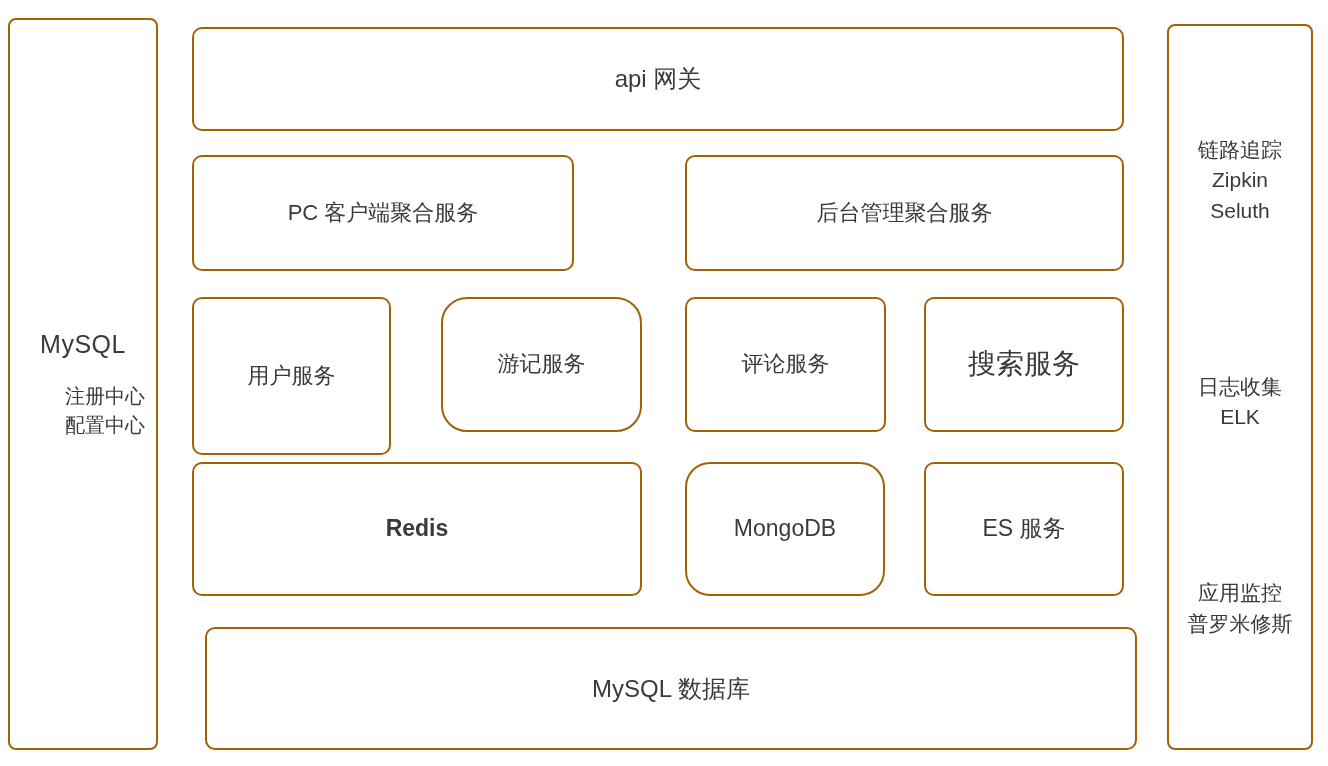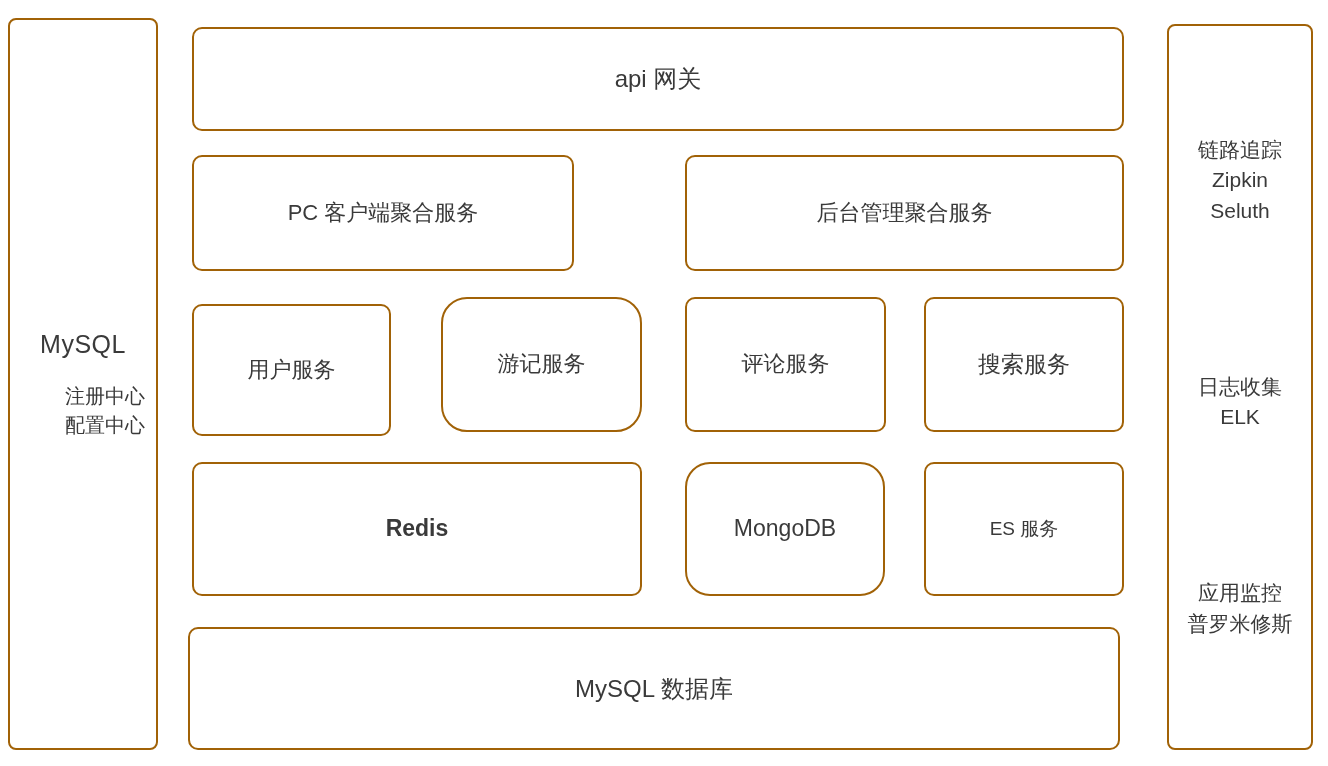--- a/index.html
+++ b/index.html
@@ -48,30 +48,30 @@
   #observability-panel { left: 1167px; top: 24px; width: 146px; height: 726px;
                          justify-content: space-around; padding: 36px 4px; }
   .obs-group { font-size: 21px; line-height: 1.45; white-space: pre-line; }
 
   
   #api-gateway      { left: 192px; top: 27px;  width: 932px; height: 104px; font-size: 24px; }
 
   #pc-aggregate     { left: 192px; top: 155px; width: 382px; height: 116px; font-size: 22px; }
   #admin-aggregate  { left: 685px; top: 155px; width: 439px; height: 116px; font-size: 22px; }
 
-  #user-service     { left: 192px; top: 297px; width: 199px; height: 132px; font-size: 22px; margin-top: 7px; }
+  #user-service     { left: 192px; top: 297px; width: 199px; height: 158px; font-size: 22px; }
   #travel-service   { left: 441px; top: 297px; width: 201px; height: 135px; font-size: 22px; border-radius: 26px; }
   #comment-service  { left: 685px; top: 297px; width: 201px; height: 135px; font-size: 22px; }
-  #search-service   { left: 924px; top: 297px; width: 200px; height: 135px; font-size: 23px; }
+  #search-service   { left: 924px; top: 297px; width: 200px; height: 135px; font-size: 28px; }
 
   #redis            { left: 192px; top: 462px; width: 450px; height: 134px; font-size: 23px; font-weight: bold; }
   #mongodb          { left: 685px; top: 462px; width: 200px; height: 134px; font-size: 23px; border-radius: 25px; }
-  #es-service       { left: 924px; top: 462px; width: 200px; height: 134px; font-size: 19px; }
+  #es-service       { left: 924px; top: 462px; width: 200px; height: 134px; font-size: 23px; }
 
-  #mysql            { left: 188px; top: 627px; width: 932px; height: 123px; font-size: 24px; }
+  #mysql            { left: 205px; top: 627px; width: 932px; height: 123px; font-size: 24px; }
 </style>
 </head>
 <body>
 
 <div id="diagram">
 
   <div class="box side-panel" id="nacos-panel">
     <span class="lbl" id="nacos-title">MySQL</span>
     <span class="lbl" id="nacos-subtitle">注册中心
 配置中心</span>

